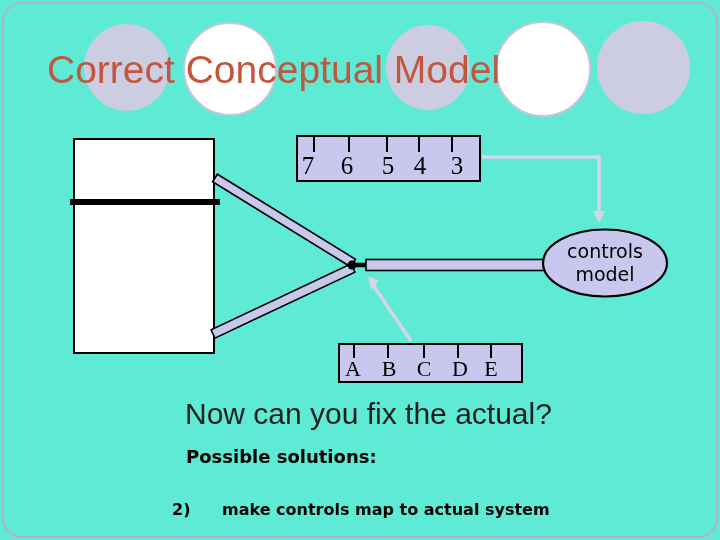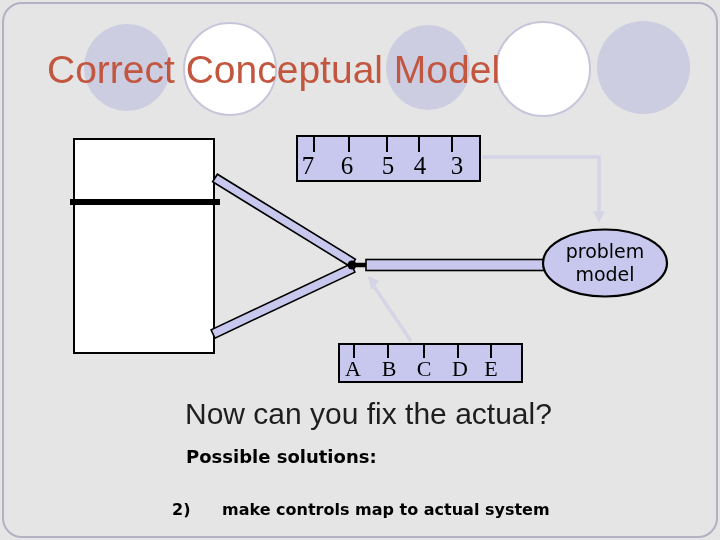--- a/index.html
+++ b/index.html
@@ -1,16 +1,16 @@
 <!DOCTYPE html>
 <html><head>
 <meta charset="utf-8">
 <style>
   html,body{margin:0;padding:0;background:#fff;}
-  .slide{position:relative;width:720px;height:540px;background:#e5e5e5;overflow:hidden;
+  .slide{position:relative;width:720px;height:540px;background:#5eead4;overflow:hidden;
          font-family:"Liberation Sans",sans-serif;}
   .frame{position:absolute;left:2px;top:2px;right:2px;bottom:2px;border:2.5px solid #b2b2c4;
          border-radius:20px;pointer-events:none;}
   
   .circ{position:absolute;border-radius:50%;}
   .circ.fill{background:#cdcde1;}
   .circ.line{background:#ffffff;border:2.5px solid #c6c6da;}
   .c1{left:84px;top:24px;width:86px;height:87px;}
   .c2{left:183px;top:22px;width:90px;height:90px;}
   .c3{left:386px;top:25px;width:84px;height:85px;}
@@ -111,21 +111,21 @@
     <ellipse cx="605" cy="263" rx="62" ry="33.5" fill="#c8c8ee" stroke="#000" stroke-width="2.2"></ellipse>
 
     <polyline points="482,157 599,157 599,213" fill="none" stroke="#d5d5e5" stroke-width="3.5"></polyline>
     <polygon points="593,211 605,211 599,223" fill="#d5d5e5"></polygon>
 
     <line x1="411" y1="341" x2="373" y2="285" stroke="#d5d5e5" stroke-width="3.5"></line>
     <polygon points="368,276 379,281 371,290" fill="#d5d5e5"></polygon>
   </svg>
 
   <div class="cool-label">
-    <span>problem</span>
+    <span>controls</span>
     <span>model</span>
   </div>
 
   <div class="question">Now can you fix the actual?</div>
 
   <div class="sol-head">Possible solutions:</div>
 
   <div class="sol-item s2">
     <span class="num">2)</span><span>make controls map to actual system</span>
   </div>

